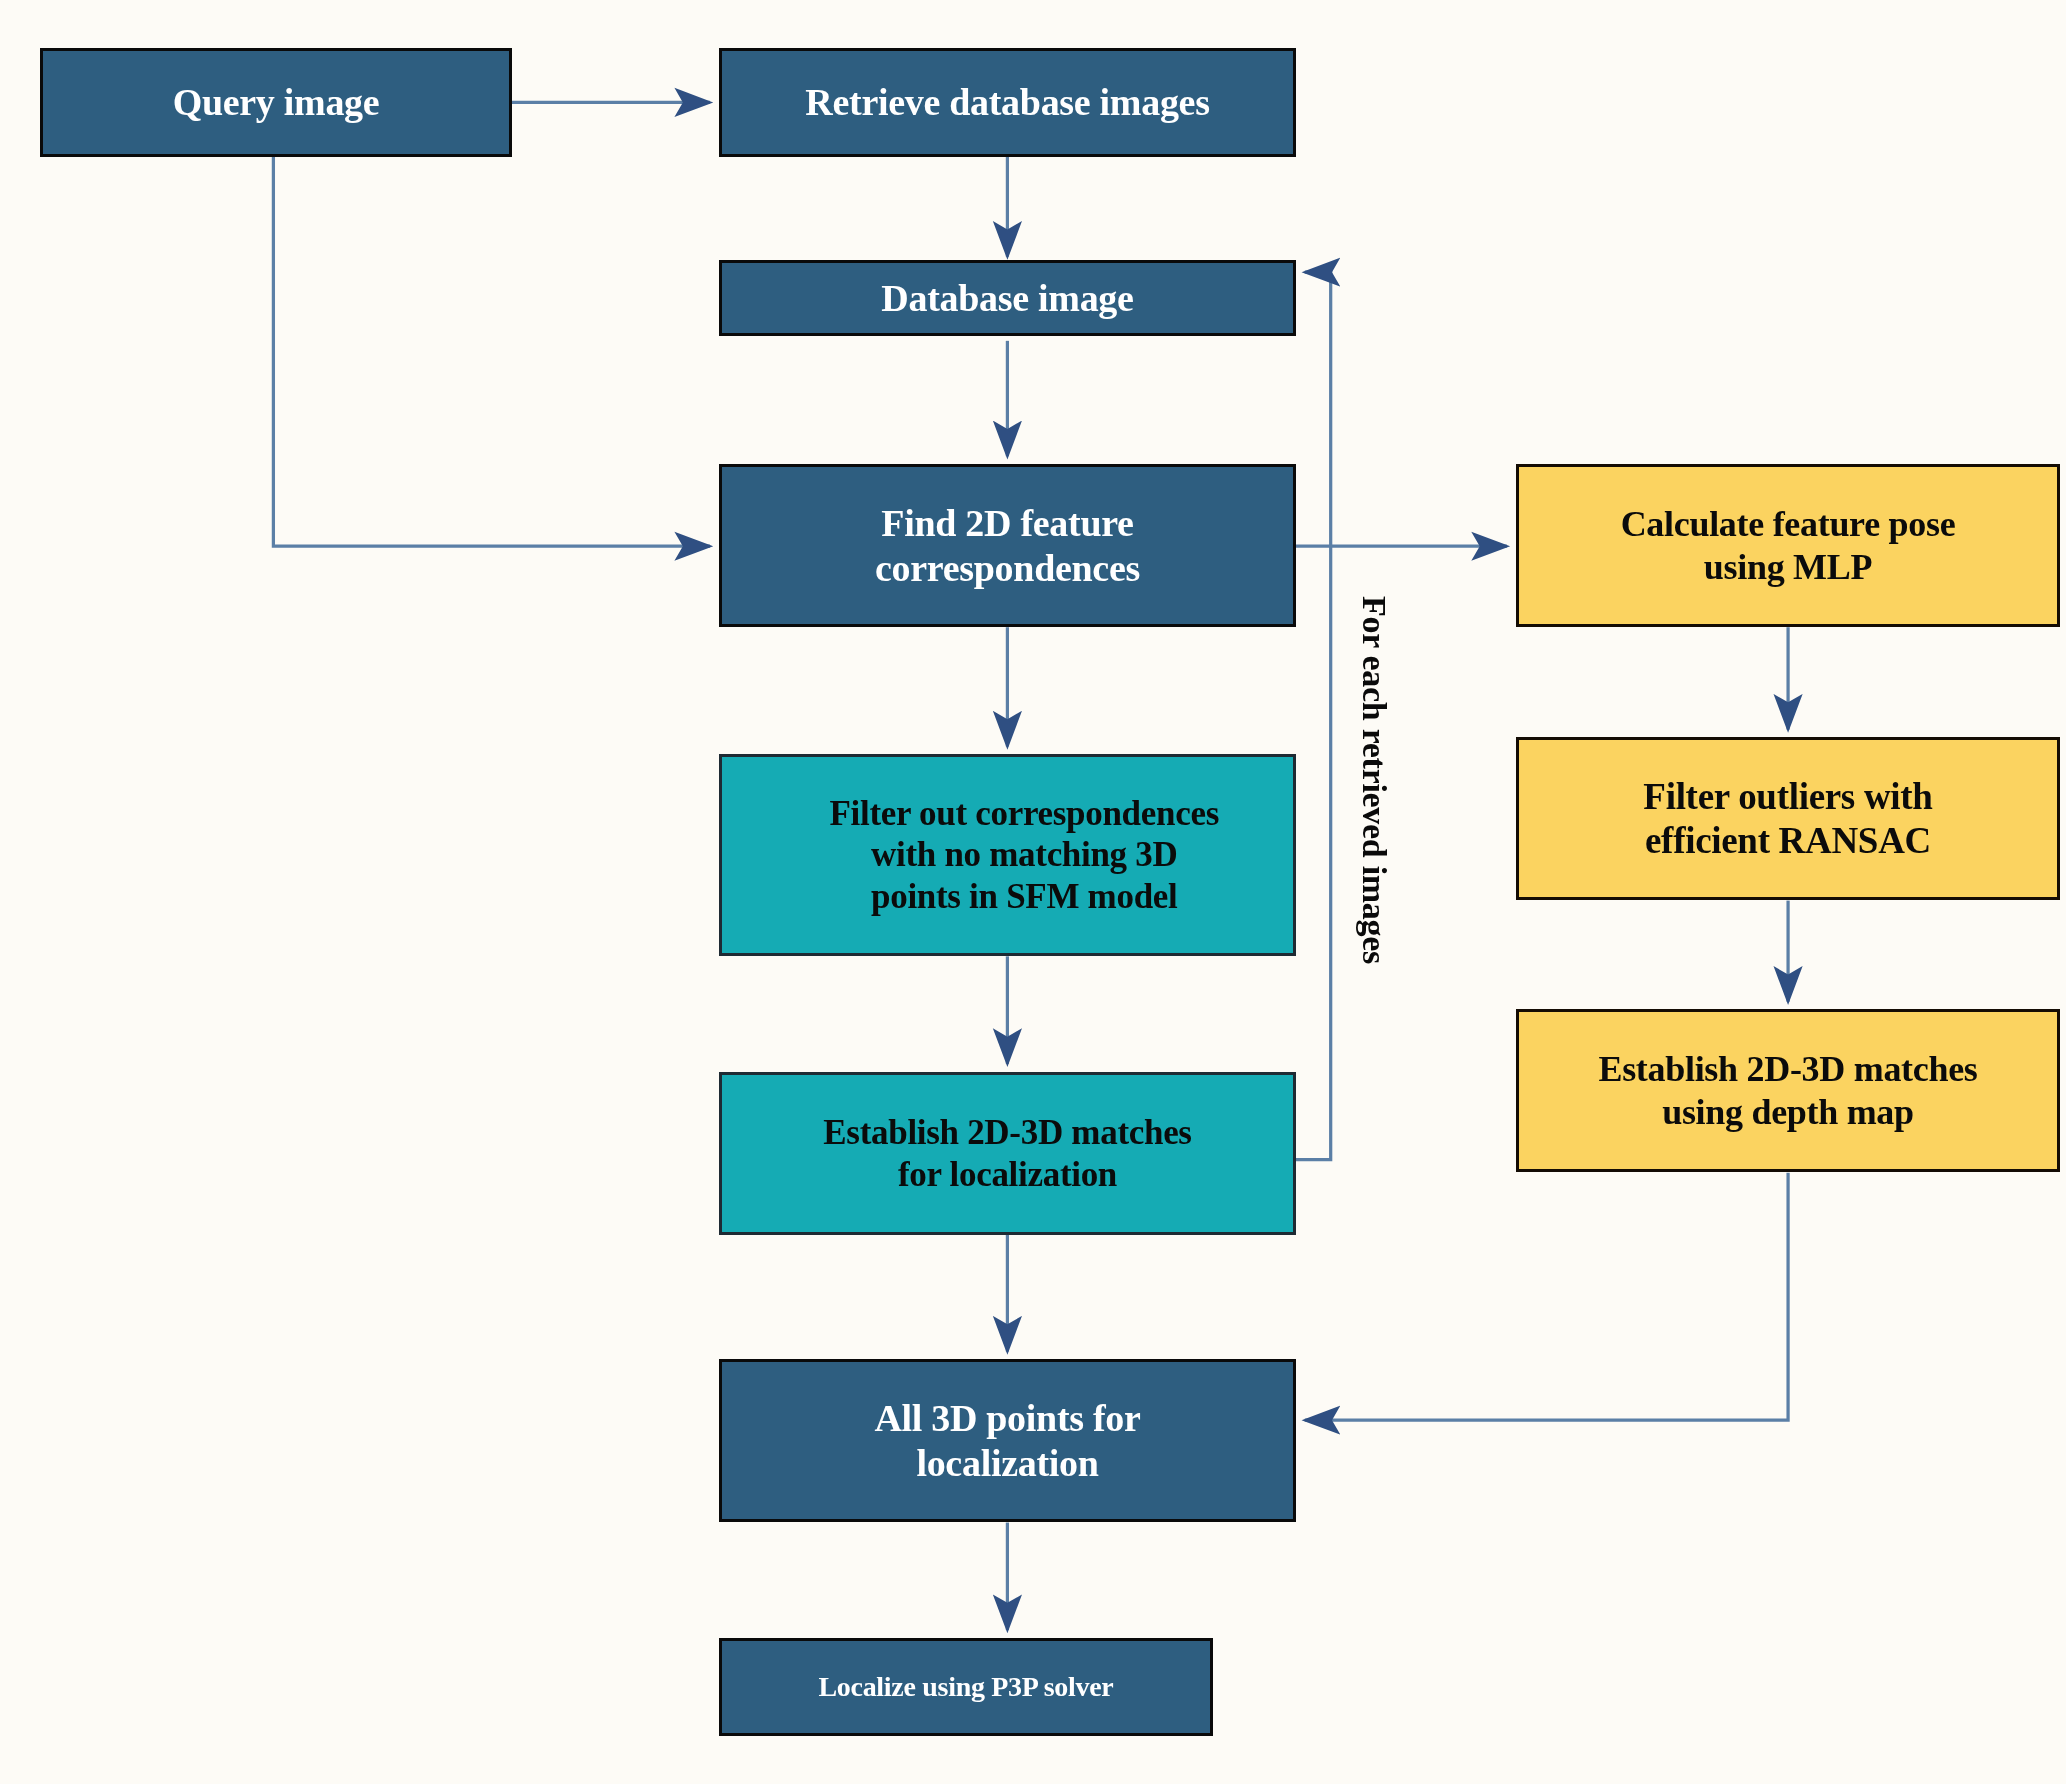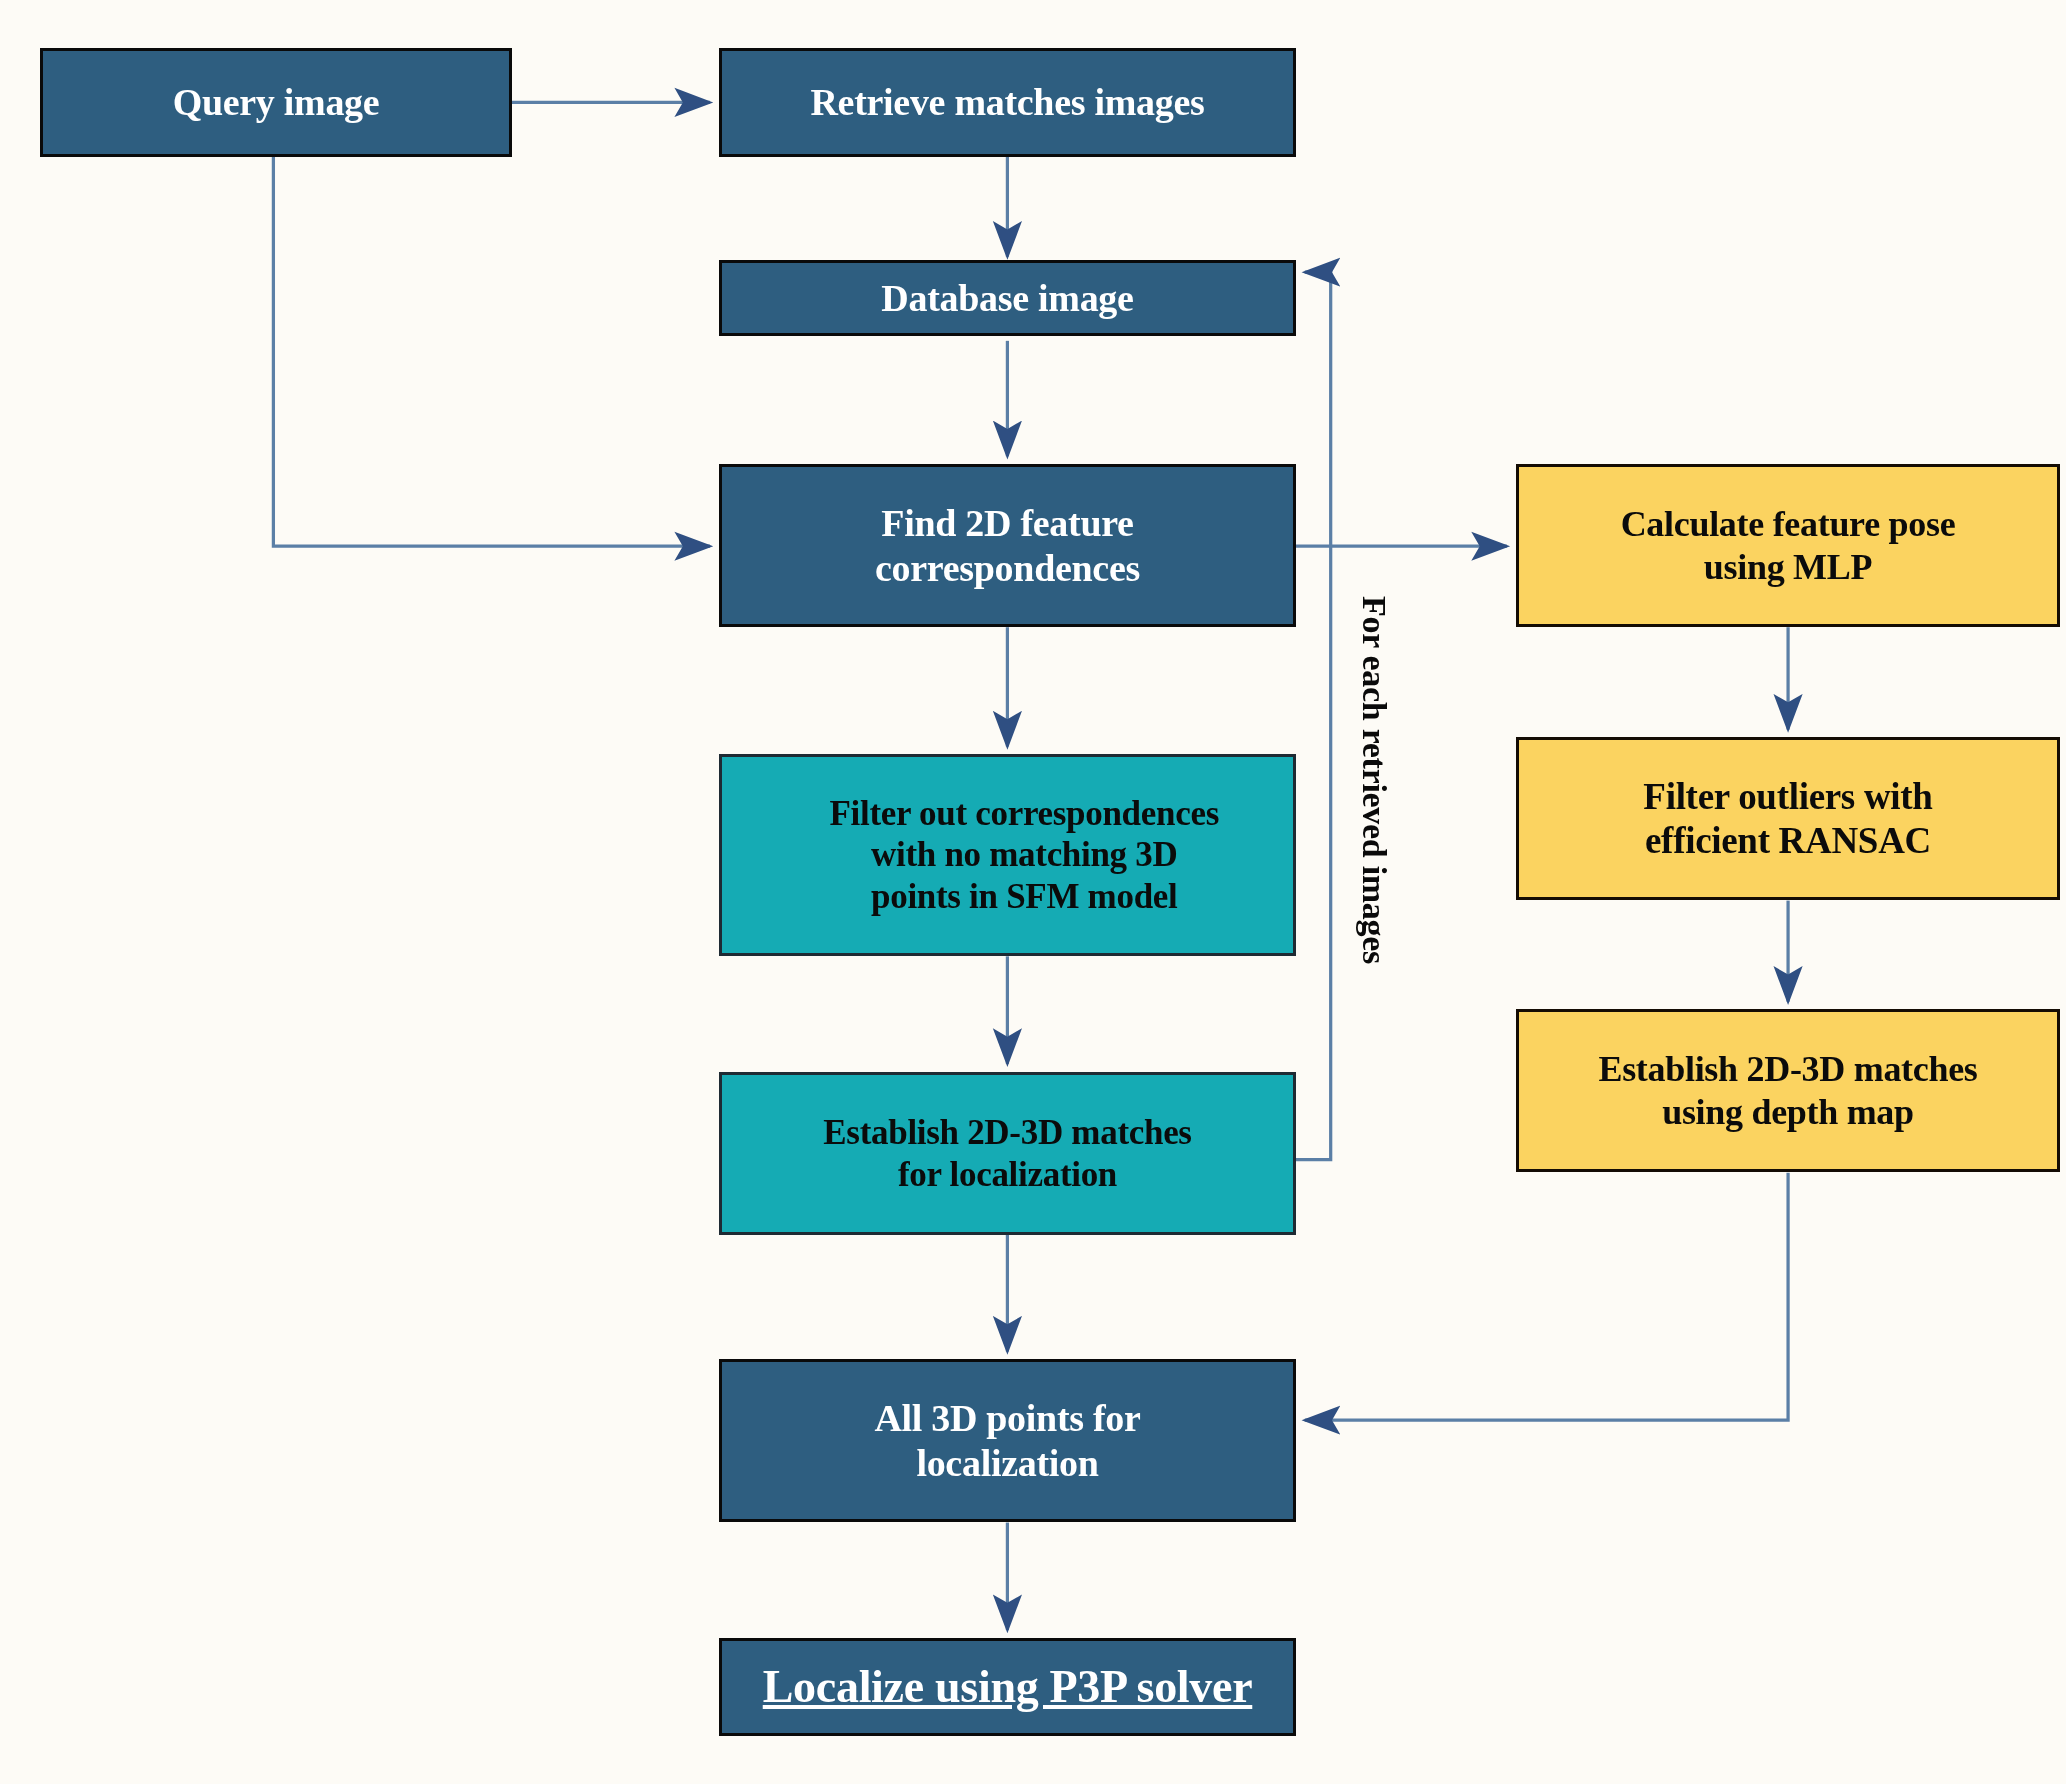--- a/index.html
+++ b/index.html
@@ -75,38 +75,38 @@
       <path d="M2760,1390 L2760,1546"></path>
 
       <path d="M2760,1810 L2760,2192 L2014,2192"></path>
 
       <path d="M2000,1790 L2054,1790 L2054,420 L2014,420"></path>
     </g>
   </svg>
 
   <div class="node dark" style="left:40px;top:48px;width:472px;height:109px;font-size:38px;">Query image</div>
 
-  <div class="node dark" style="left:719px;top:48px;width:577px;height:109px;font-size:38px;">Retrieve matches images</div>
+  <div class="node dark" style="left:719px;top:48px;width:577px;height:109px;font-size:38px;">Retrieve database images</div>
 
   <div class="node dark" style="left:719px;top:260px;width:577px;height:76px;font-size:38px;">Database image</div>
 
   <div class="node dark" style="left:719px;top:464px;width:577px;height:163px;font-size:38px;">Find 2D feature
 correspondences</div>
 
   <div class="node teal" style="left:719px;top:754px;width:577px;height:202px;font-size:35px;padding-left:40px;">Filter out correspondences
 with no matching 3D
 points in  SFM model</div>
 
   <div class="node teal" style="left:719px;top:1072px;width:577px;height:163px;font-size:35px;">Establish  2D-3D matches
 for localization</div>
 
   <div class="node dark" style="left:719px;top:1359px;width:577px;height:163px;font-size:38px;">All  3D points for
 localization</div>
 
-  <div class="node dark" style="left:719px;top:1638px;width:577px;height:98px;font-size:46px;text-decoration:underline;">Localize using P3P solver</div>
+  <div class="node dark" style="left:719px;top:1638px;width:494px;height:98px;font-size:28px;">Localize using P3P solver</div>
 
   <div class="node yellow" style="left:1516px;top:464px;width:544px;height:163px;font-size:36px;">Calculate feature pose
 using MLP</div>
 
   <div class="node yellow" style="left:1516px;top:737px;width:544px;height:163px;font-size:37px;">Filter outliers with
 efficient RANSAC</div>
 
   <div class="node yellow" style="left:1516px;top:1009px;width:544px;height:163px;font-size:36px;">Establish 2D-3D matches
 using depth map</div>
 

